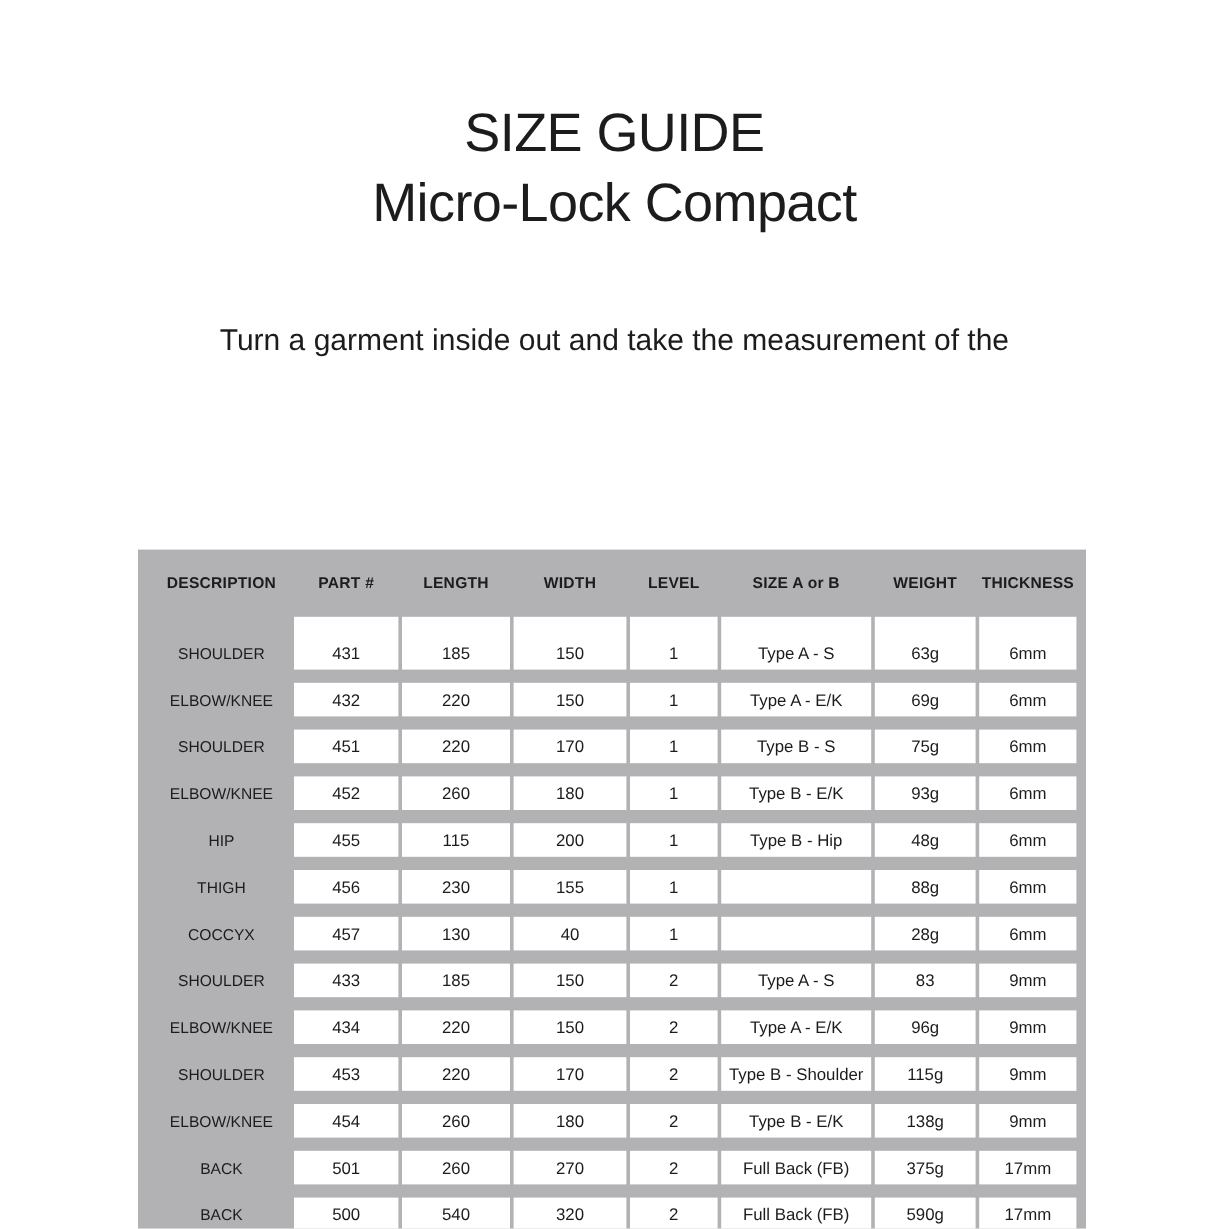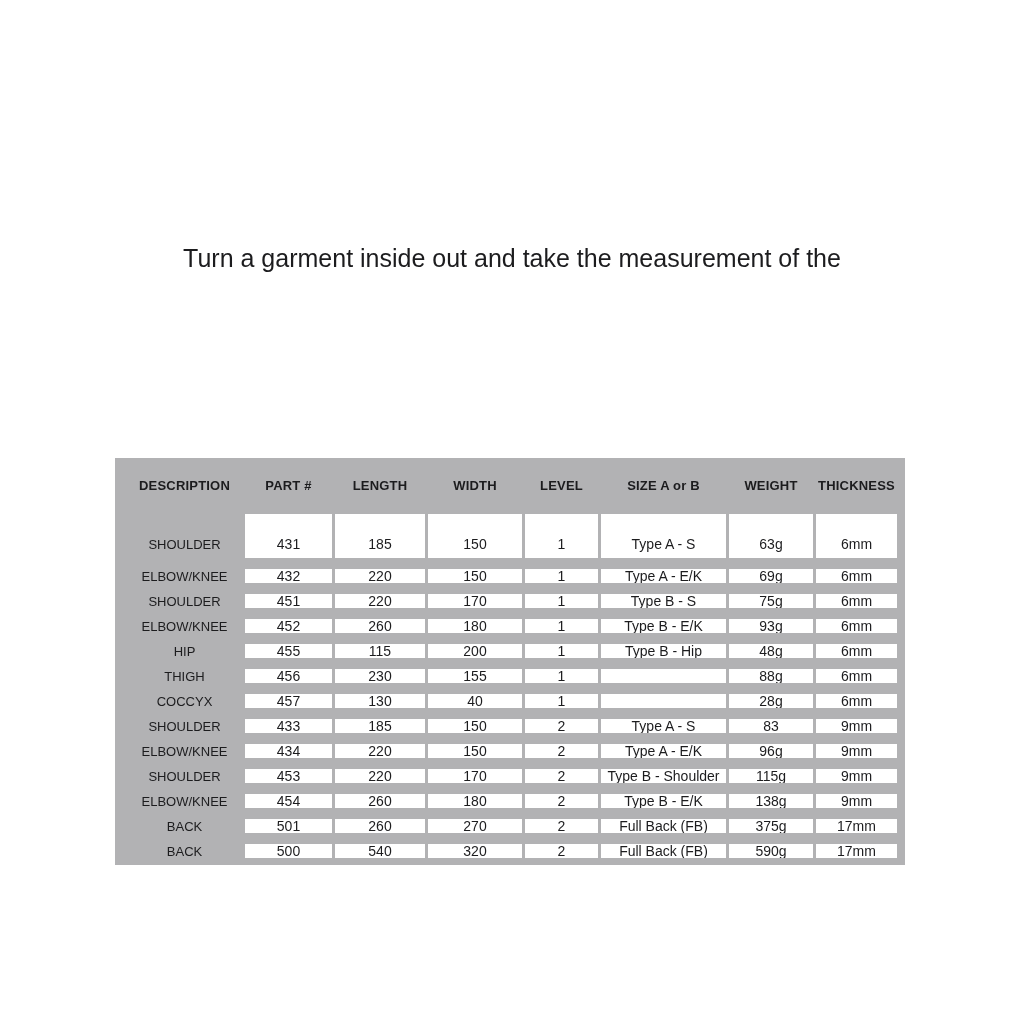--- a/index.html
+++ b/index.html
@@ -29,21 +29,21 @@
   }
   .para {
     position: absolute;
     left: 0;
     width: 1024px;
     text-align: center;
     font-size: 25px;
     line-height: 42px;
     font-weight: 400;
   }
-  .para-measure { top: 237px; }
+  .para-measure { top: 263px; }
   .para-find { top: 369px; }
 
   .size-table {
     position: absolute;
     left: 115px;
     top: 458px;
     width: 790px;
     background: #b2b2b4;
     box-sizing: border-box;
     padding: 0 8px 7px 12px;
@@ -62,21 +62,21 @@
     font-weight: 700;
     font-size: 13px;
     letter-spacing: 0.2px;
   }
   .tbody {
     display: flex;
     flex-direction: column;
     row-gap: 11px;
     padding-top: 2px;
   }
-  .trow { height: 14px; }
+  .trow { height: 28px; }
   .trow.first { height: 44px; }
   .tcell {
     display: flex;
     align-items: center;
     justify-content: center;
     box-sizing: border-box;
     font-size: 14px;
     overflow: hidden;
     white-space: nowrap;
   }
@@ -90,20 +90,24 @@
   }
   .tcell.val {
     background: #ffffff;
   }
 </style>
 </head>
 <body>
 
 <div class="canvas">
 
+  <div class="title-block">
+    <div>SIZE GUIDE</div>
+    <div>Micro-Lock Compact</div>
+  </div>
 
   <div class="para para-measure">
     <div>Turn a garment inside out and take the measurement of the</div>
   </div>
 
 
   <div class="size-table">
     <div class="thead">
       <div class="hcell">DESCRIPTION</div>
       <div class="hcell">PART #</div>

